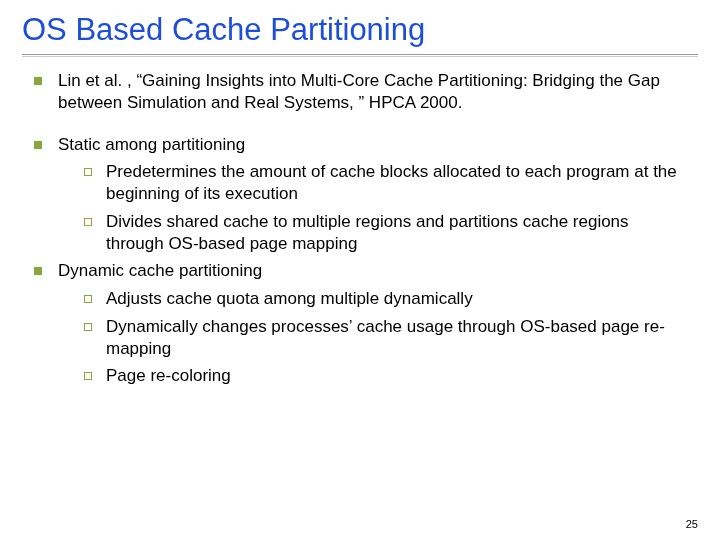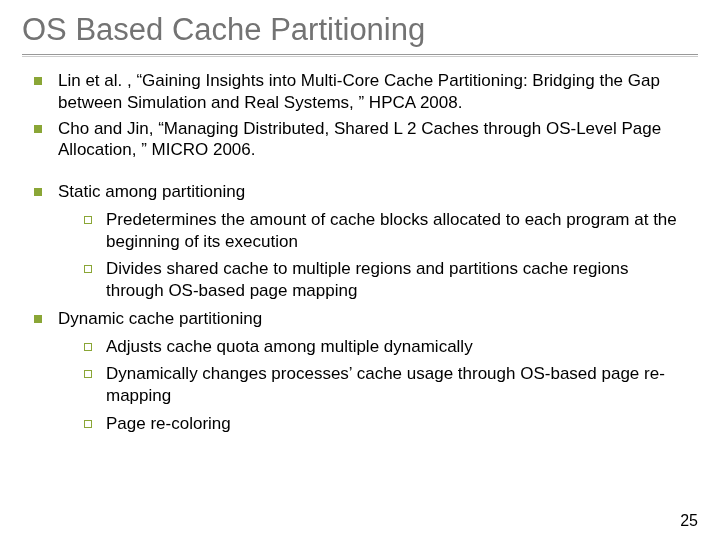--- a/index.html
+++ b/index.html
@@ -12,21 +12,21 @@
     overflow: hidden;
   }
   .slide {
     width: 100%;
     height: 100%;
     padding: 12px 22px 0 22px;
   }
   .title {
     font-family: Arial, Helvetica, sans-serif;
     font-size: 31px;
-    color: #737373;
+    color: #1d4ed8;
     font-weight: 400;
     margin-bottom: 6px;
     letter-spacing: 0px;
   }
   .underline {
     width: 100%;
     height: 2px;
     margin-bottom: 14px;
   }
   .underline .line1 { height: 1px; background: #999; }
@@ -73,39 +73,38 @@
     width: 6px;
     height: 6px;
     border: 1px solid #8aa636;
     background: transparent;
   }
   .gap { height: 16px; }
   .pagenum {
     position: absolute;
     right: 22px;
     bottom: 10px;
-    font-size: 16px;
+    font-size: 11px;
     color: #000;
     font-family: Arial, sans-serif;
   }
 </style>
 </head>
 <body>
 
 <div class="slide">
   <h1 class="title">OS Based Cache Partitioning</h1>
   <div class="underline">
     <div class="line1"></div>
       <div class="line2"></div>
   </div>
 
   <div class="content">
     <ul class="lvl1">
-      <li><span>Lin et al. , “Gaining Insights into Multi-Core Cache Partitioning: Bridging the Gap between Simulation and Real Systems, ” HPCA 2008.</span></li>
-      <li><span>Cho and Jin, “Managing Distributed, Shared L 2 Caches through OS-Level Page Allocation, ” MICRO 2006.</span></li>
+      <li><span>Lin et al. , “Gaining Insights into Multi-Core Cache Partitioning: Bridging the Gap between Simulation and Real Systems, ” HPCA 2000.</span></li>
     </ul>
 
     <div class="gap"></div>
 
     <ul class="lvl1">
       <li>
         <span>Static among partitioning</span>
         <ul class="lvl2">
           <li><span>Predetermines the amount of cache blocks allocated to each program at the beginning of its execution</span></li>
           <li><span>Divides shared cache to multiple regions and partitions cache regions through OS-based page mapping</span></li>

